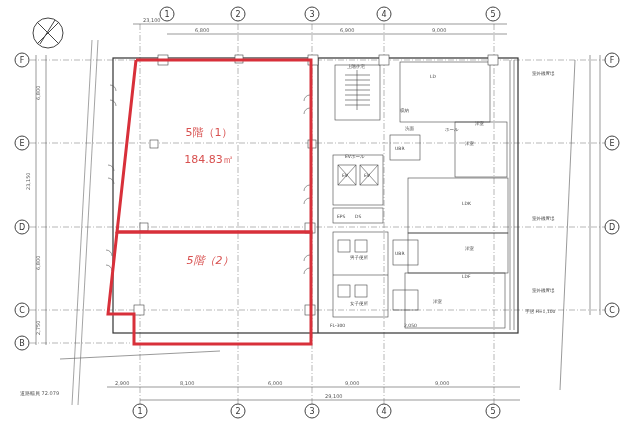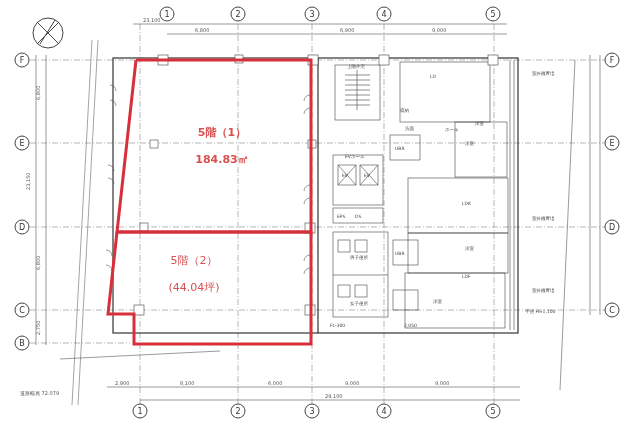--- a/index.html
+++ b/index.html
@@ -247,21 +247,20 @@
   </g>
 
   <g stroke="#d8303a" stroke-width="3" fill="none">
     <polyline points="136,60 311,60 311,232 117,232 136,60" stroke-linejoin="miter"></polyline>
   </g>
   <g stroke="#d8303a" stroke-width="3" fill="none">
     <polyline points="117,232 311,232 311,344 134,344 134,314 108,314 117,232" stroke-linejoin="miter"></polyline>
   </g>
 </svg>
 
-<div class="unit-label" style="left:162px; top:124px; width:120px;font-weight:bold;">
+<div class="unit-label" style="left:149px; top:124px; width:120px;">
   <div style="margin-bottom:10px;">5階（1）</div>
   <div>184.83㎡</div>
 </div>
 
-<div class="unit-label" style="left:134px; top:252px; width:120px;">
+<div class="unit-label" style="left:150px; top:252px; width:120px;font-style:italic;">
   <div style="margin-bottom:10px;">5階（2）</div>
-  <div>(44.04坪)</div>
 </div>
 
 </body></html>

